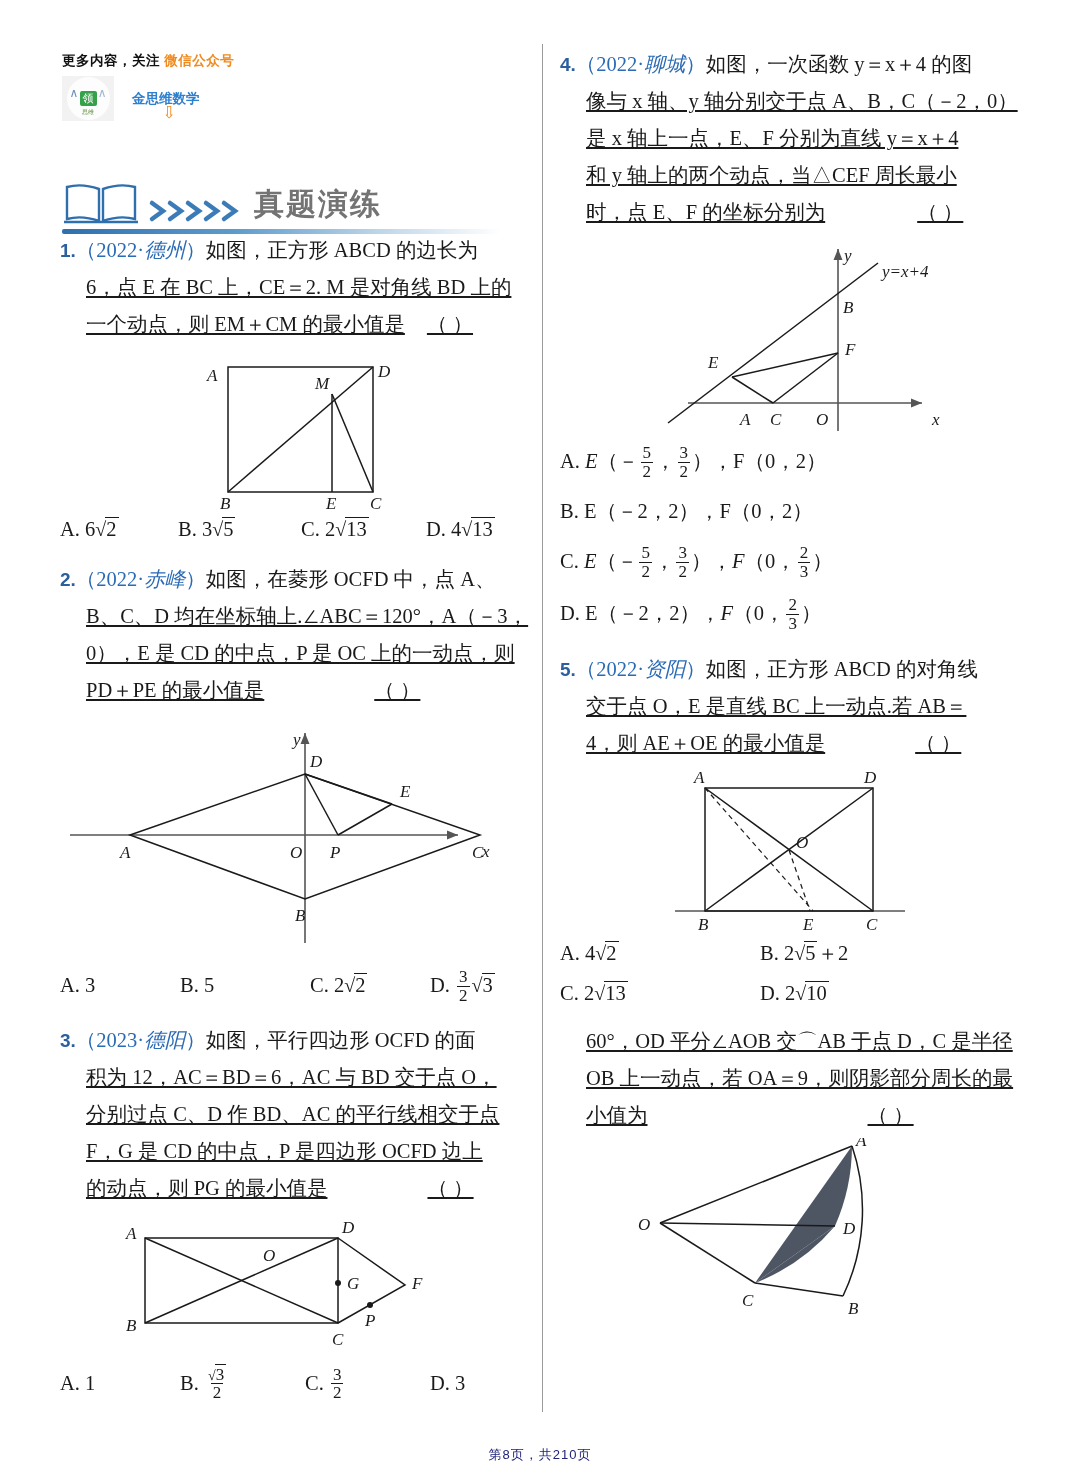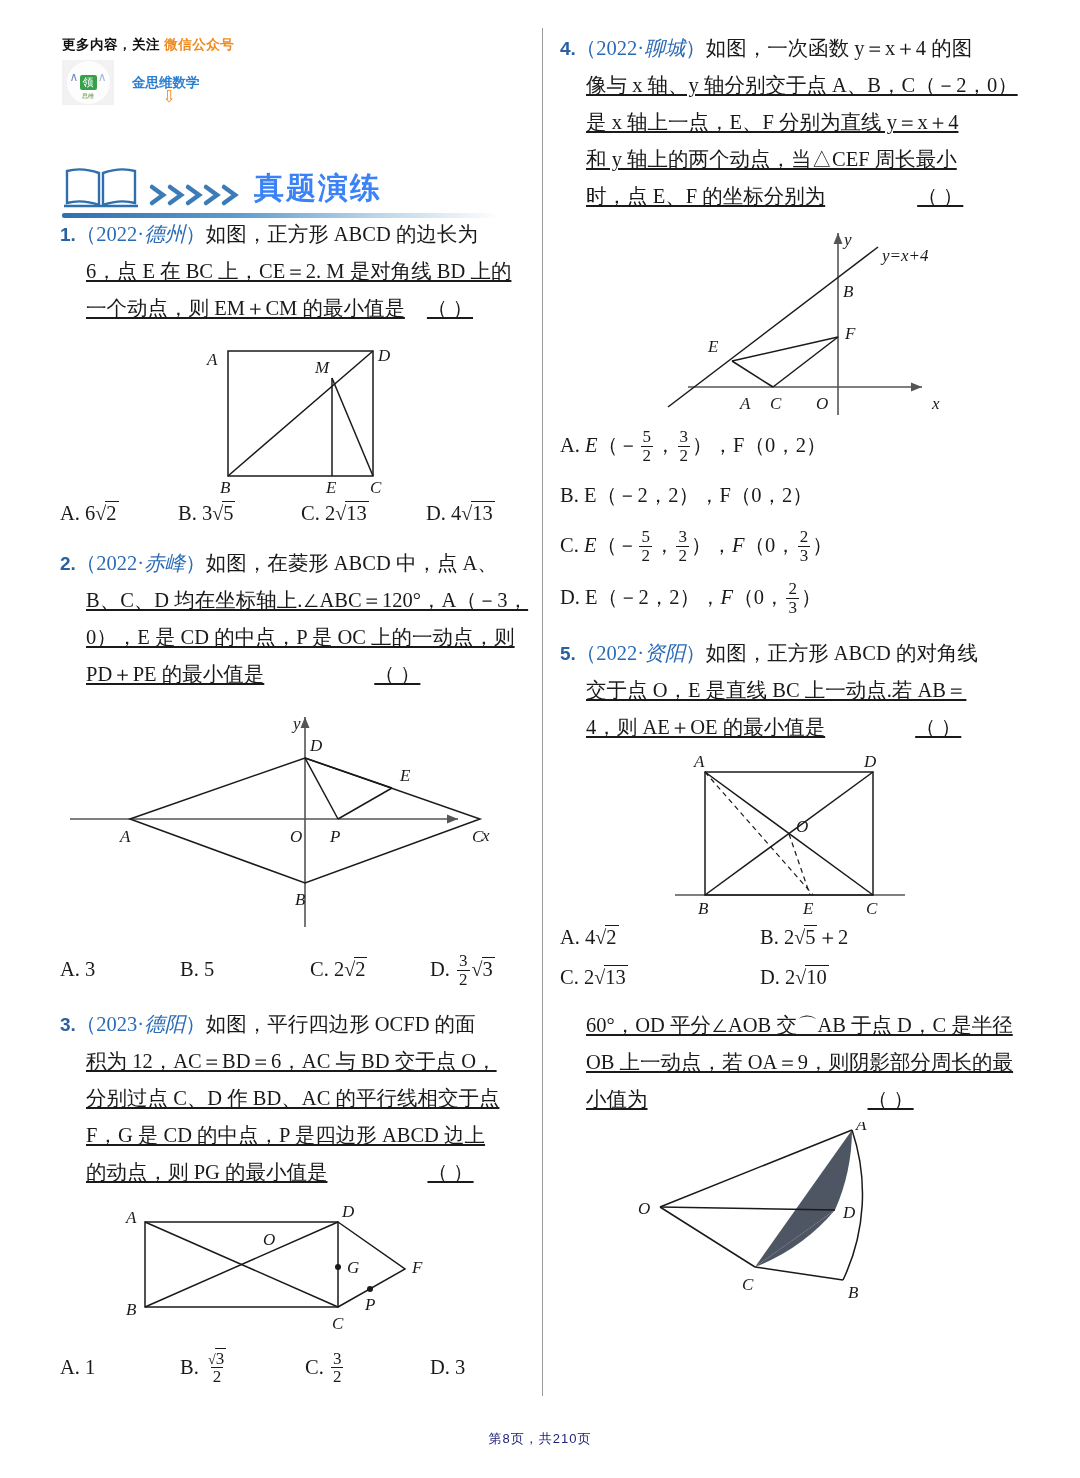--- a/index.html
+++ b/index.html
@@ -6,21 +6,21 @@
     margin: 0; padding: 0;
     background: #ffffff;
   }
   body {
     width: 1080px; height: 1478px;
     position: relative;
     font-family: "Liberation Serif", "DejaVu Serif", serif;
     color: #1a1a1a;
     overflow: hidden;
   }
-  .page { position: relative; width: 1080px; height: 1098px; }
+  .page { position: relative; width: 1080px; height: 1098px; margin-top: 16px; }
 
   
   .promo { position: absolute; left: 62px; top: 36px; width: 330px; }
   .promo-line1 {
     font-family: "Liberation Sans", sans-serif;
     font-weight: bold; font-size: 13.5px; letter-spacing: .5px;
     color: #111; white-space: nowrap;
   }
   .promo-line1 .hl { color: #f08a1e; }
   .promo-row { display: flex; align-items: center; margin-top: 6px; }
@@ -62,21 +62,21 @@
     white-space: nowrap;
   }
 
   
   .banner { position: absolute; left: 62px; top: 163px; width: 440px; height: 62px; }
   .banner-icon { position: absolute; left: 0; top: 2px; }
   .banner-chev { position: absolute; left: 84px; top: 20px; }
   .banner-title {
     position: absolute; left: 192px; top: 5px;
     font-family: "Liberation Sans", sans-serif;
-    font-weight: bold; font-size: 30px; letter-spacing: 2px; color: #3b82f6;
+    font-weight: bold; font-size: 30px; letter-spacing: 2px; color: #737373;
   }
   .banner-rule {
     position: absolute; left: 0; top: 50px; width: 438px; height: 5px;
     background: linear-gradient(to right, #2f6fae 0%, #5f9ccd 40%, #bcd5e8 72%, #ffffff 100%);
     border-radius: 2px;
   }
 
   
   .col { position: absolute; top: 30px; width: 460px; }
   .col-left { left: 60px; }
@@ -211,21 +211,21 @@
           </g>
         </svg>
       </div>
 
       <div class="choices">
         <span class="ch" style="width:118px"><span class="ch-lab">A.</span> <span>6</span><span class="rad"><span class="sym">√</span><span class="body">2</span></span></span><span class="ch" style="width:123px"><span class="ch-lab">B.</span> <span>3</span><span class="rad"><span class="sym">√</span><span class="body">5</span></span></span><span class="ch" style="width:125px"><span class="ch-lab">C.</span> <span>2</span><span class="rad"><span class="sym">√</span><span class="body">13</span></span></span><span class="ch"><span class="ch-lab">D.</span> <span>4</span><span class="rad"><span class="sym">√</span><span class="body">13</span></span></span>
       </div>
     </div>
 
     <div class="q" style="margin-top:12px">
-      <div class="qline"><span class="qnum">2.</span><span class="src">（</span><span class="src">2022</span><span class="src">·</span><span class="src-city">赤峰</span><span class="src">）</span><span>如图，在菱形 ABCD 中，点 A、</span></div>
+      <div class="qline"><span class="qnum">2.</span><span class="src">（</span><span class="src">2022</span><span class="src">·</span><span class="src-city">赤峰</span><span class="src">）</span><span>如图，在菱形 OCFD 中，点 A、</span></div>
       <div class="qline indent">B、C、D 均在坐标轴上.∠ABC＝120°，A（－3，</div>
       <div class="qline indent">0），E 是 CD 的中点，P 是 OC 上的一动点，则</div>
       <div class="qline indent"><span>PD＋PE 的最小值是</span><span style="margin-left:110px">（        ）</span></div>
 
       <div class="fig" style="margin-top:2px">
         <svg width="460" height="250" viewBox="0 0 460 250">
           <g stroke="#555" stroke-width="1.6" fill="none">
             <path d="M10 124 L398 124"></path>
               <path d="M398 124 l-11 -4.5 l0 9 Z" fill="#555" stroke="none"></path>
             <path d="M245 232 L245 22"></path>
@@ -257,21 +257,21 @@
               <span class="num">3</span>
               <span class="den">2</span>
             </span><span class="rad"><span class="sym">√</span><span class="body">3</span></span></span>
       </div>
     </div>
 
     <div class="q" style="margin-top:16px">
       <div class="qline"><span class="qnum">3.</span><span class="src">（</span><span class="src">2023</span><span class="src">·</span><span class="src-city">德阳</span><span class="src">）</span><span>如图，平行四边形 OCFD 的面</span></div>
       <div class="qline indent">积为 12，AC＝BD＝6，AC 与 BD 交于点 O，</div>
       <div class="qline indent">分别过点 C、D 作 BD、AC 的平行线相交于点</div>
-      <div class="qline indent">F，G 是 CD 的中点，P 是四边形 ABCD 边上</div>
+      <div class="qline indent">F，G 是 CD 的中点，P 是四边形 OCFD 边上</div>
       <div class="qline indent"><span>的动点，则 PG 的最小值是</span><span style="margin-left:100px">（        ）</span></div>
 
       <div class="fig" style="margin-top:6px">
         <svg width="460" height="140" viewBox="0 0 460 140">
           <g stroke="#1a1a1a" stroke-width="1.5" fill="none">
             <path d="M85 25 L278 25 L278 110 L85 110 Z"></path>
             <path d="M85 25 L278 110"></path>
             <path d="M85 110 L278 25"></path>
             <path d="M278 25 L345 72 L278 110"></path>
           </g>

